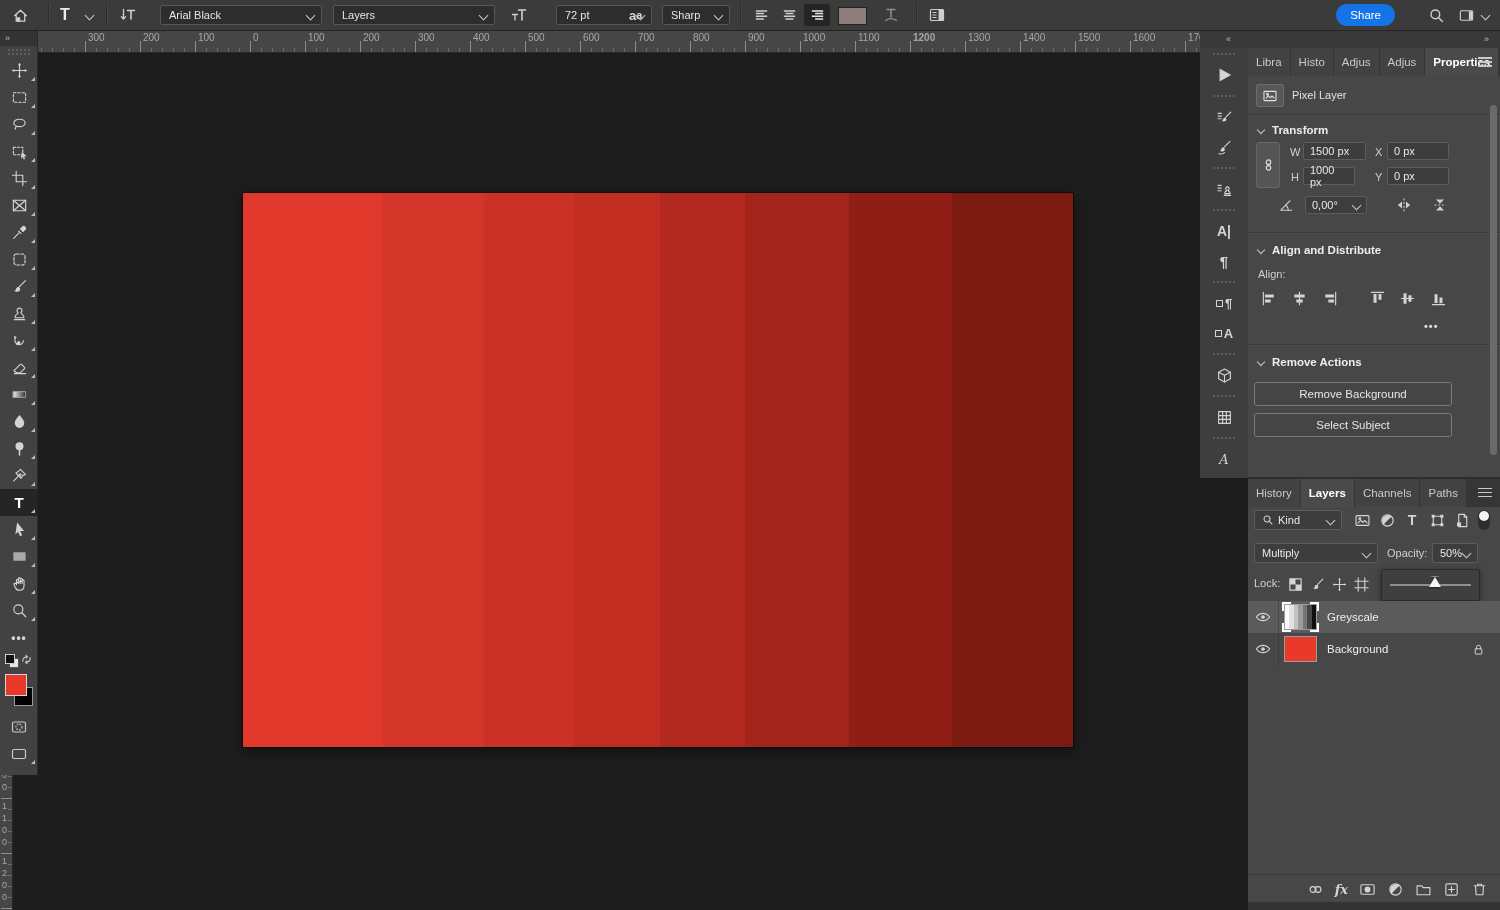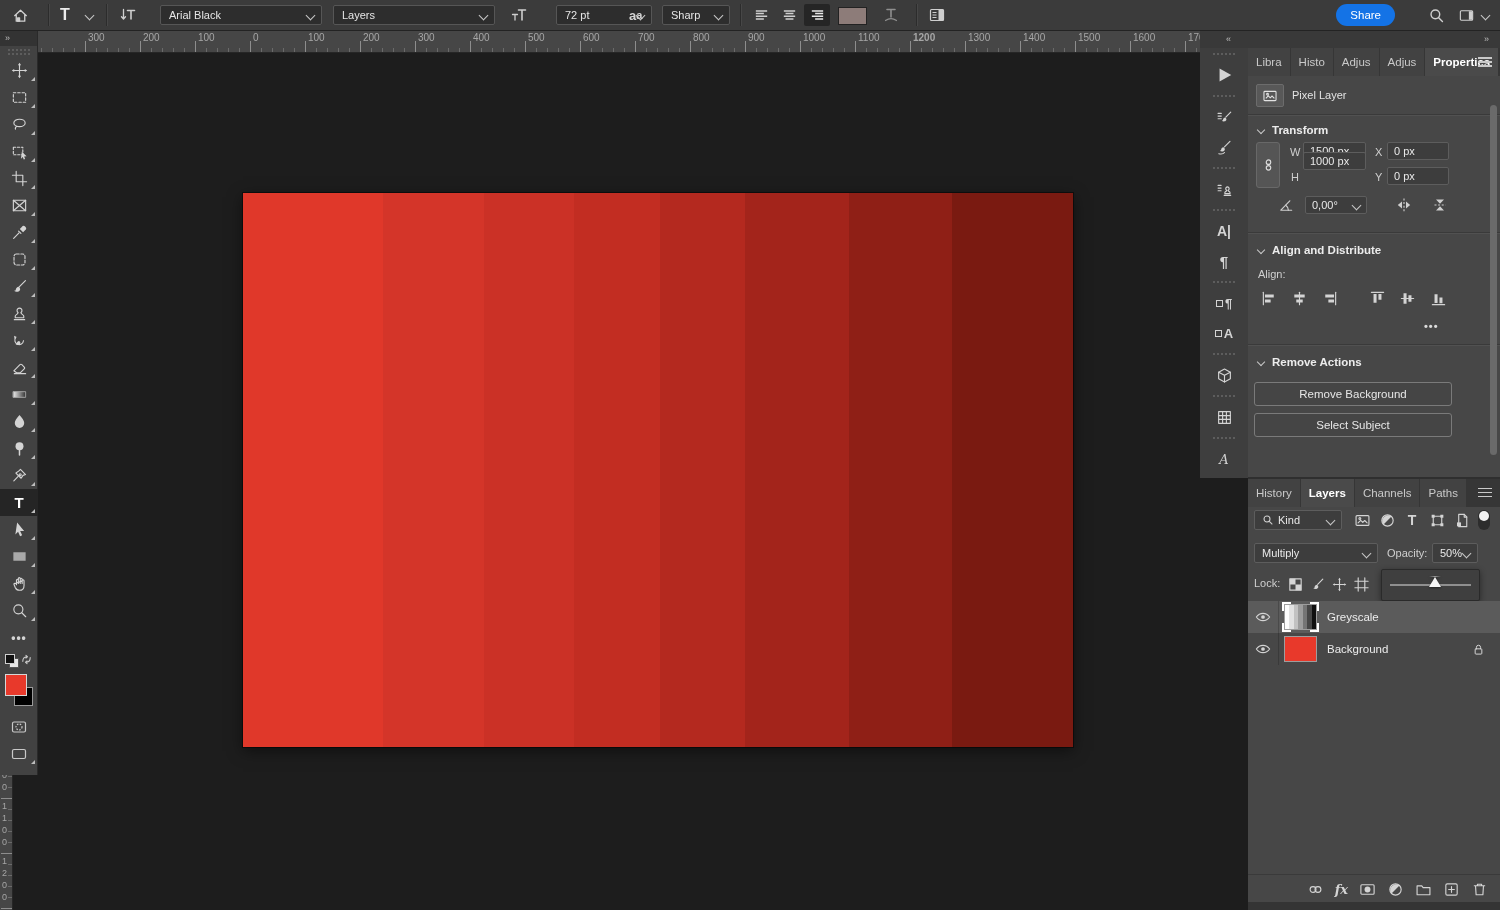--- a/index.html
+++ b/index.html
@@ -562,21 +562,21 @@
       <div class="p-label" style="left:42px;top:70px">W</div>
       <div class="p-field" style="left:55px;top:66px;width:63px">
           <span>1500 px</span>
         </div>
       <div class="p-label" style="left:127px;top:70px">X</div>
       <div class="p-field" style="left:139px;top:66px;width:62px">
           <span>0 px</span>
         </div>
 
       <div class="p-label" style="left:43px;top:95px">H</div>
-      <div class="p-field" style="left:55px;top:76px;width:63px">
+      <div class="p-field" style="left:55px;top:91px;width:52px">
           <span>1000 px</span>
         </div>
       <div class="p-label" style="left:127px;top:95px">Y</div>
       <div class="p-field" style="left:139px;top:91px;width:62px">
           <span>0 px</span>
         </div>
 
       <div style="position:absolute;left:30px;top:121px">
         <svg viewBox="0 0 18 18" width="17" height="17" fill="none" stroke="#cfcfcf" stroke-width="1.2" stroke-linecap="round">
             <path d="M3 14L12.5 4M3 14h11.5"></path>

